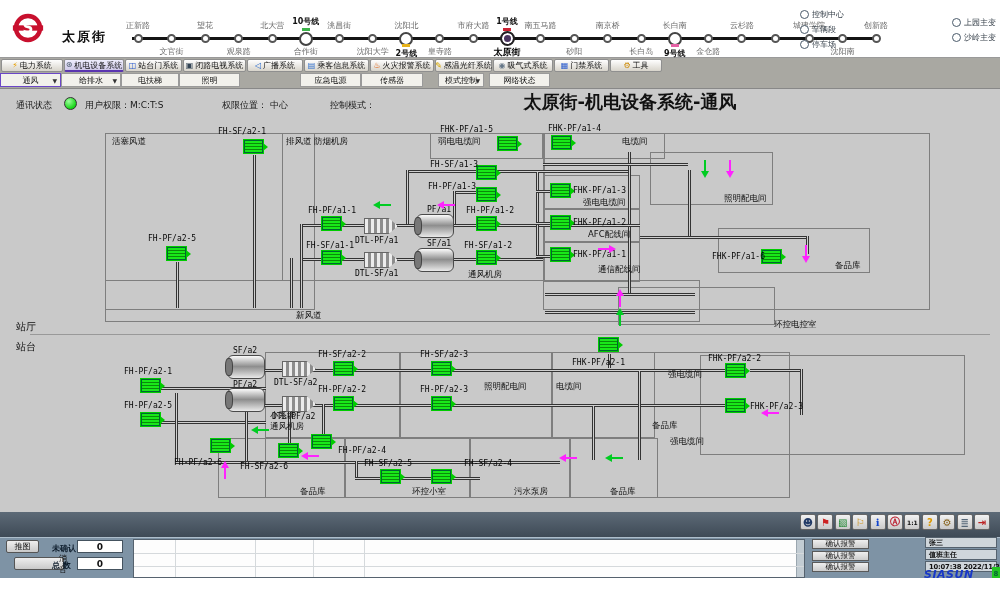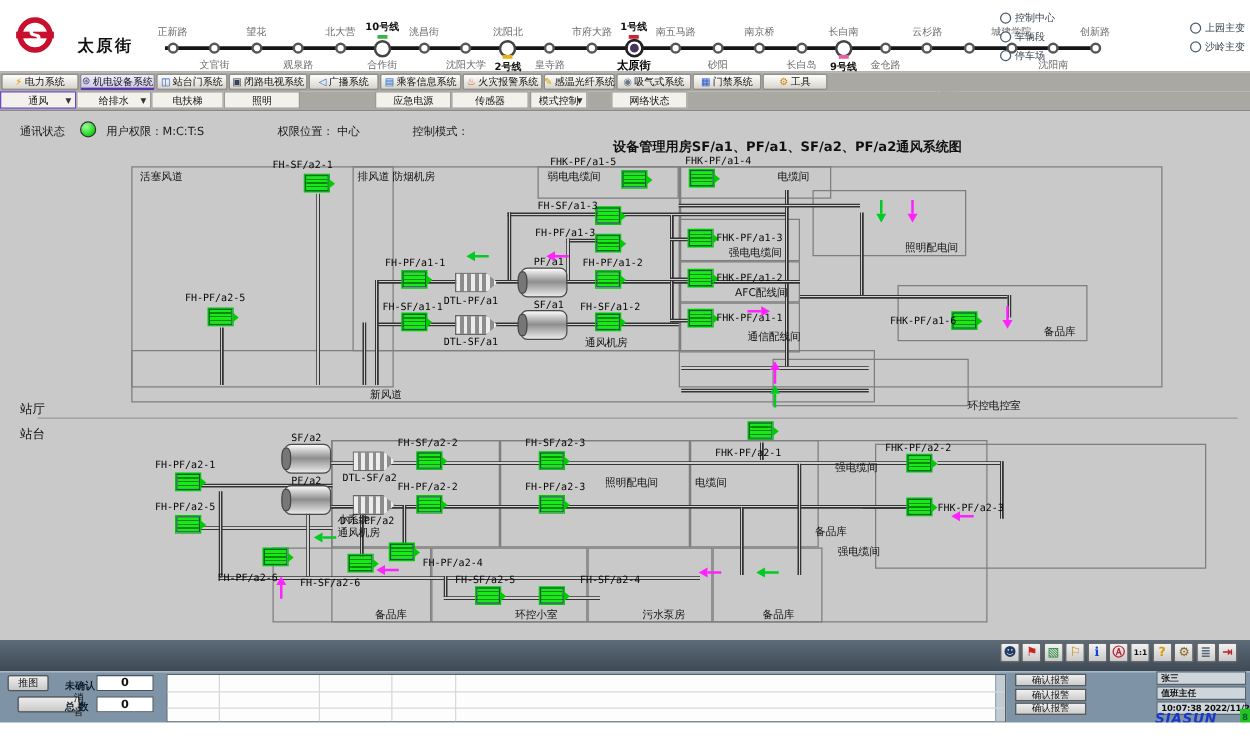--- a/index.html
+++ b/index.html
@@ -247,36 +247,36 @@
       </div>
       <div class="tb2-btn" style="left: 240px; top: 0px; width: 60px; margin-top: 44px;">
         <span>人防门</span>
       </div>
       <div class="tb2-btn" style="left: 300px; top: 0px; width: 61px;">
         <span>应急电源</span>
       </div>
       <div class="tb2-btn" style="left: 361px; top: 0px; width: 62px;">
         <span>传感器</span>
       </div>
-      <div class="tb2-btn" style="left: 424px; top: 0px; width: 46px;">
+      <div class="tb2-btn" style="left: 438px; top: 0px; width: 46px;">
         <span>模式控制</span>
         <span class="tb2-arrow">▼</span>
       </div>
       <div class="tb2-btn" style="left: 489px; top: 0px; width: 61px;">
         <span>网络状态</span>
       </div>
     </div>
 
   <div id="main">
     <span class="status-item" style="left:16px">通讯状态</span>
     <span id="comm-dot"></span>
     <span class="status-item" style="left:85px"><span>用户权限：</span><span>M:C:T:S</span></span>
     <span class="status-item" style="left:222px"><span>权限位置：</span> <span>中心</span></span>
     <span class="status-item" style="left:330px">控制模式：</span>
-    <div id="title-sub">设备管理用房SF/a1、PF/a1、SF/a2、PF/a2通风系统图</div>
+    <div id="title-main">太原街-机电设备系统-通风</div>
     <div id="diagram">
         <div class="room" style="left: 105px; top: 133px; width: 210px; height: 177px;"></div>
         <div class="room" style="left: 282px; top: 133px; width: 263px; height: 148px;"></div>
         <div class="room" style="left: 430px; top: 133px; width: 113px; height: 26px;"></div>
         <div class="room" style="left: 543px; top: 133px; width: 122px; height: 26px;"></div>
         <div class="room" style="left: 543px; top: 175px; width: 97px; height: 34px;"></div>
         <div class="room" style="left: 543px; top: 209px; width: 97px; height: 33px;"></div>
         <div class="room" style="left: 543px; top: 242px; width: 97px; height: 40px;"></div>
         <div class="room" style="left: 650px; top: 152px; width: 123px; height: 53px;"></div>
         <div class="room" style="left: 718px; top: 228px; width: 152px; height: 45px;"></div>

